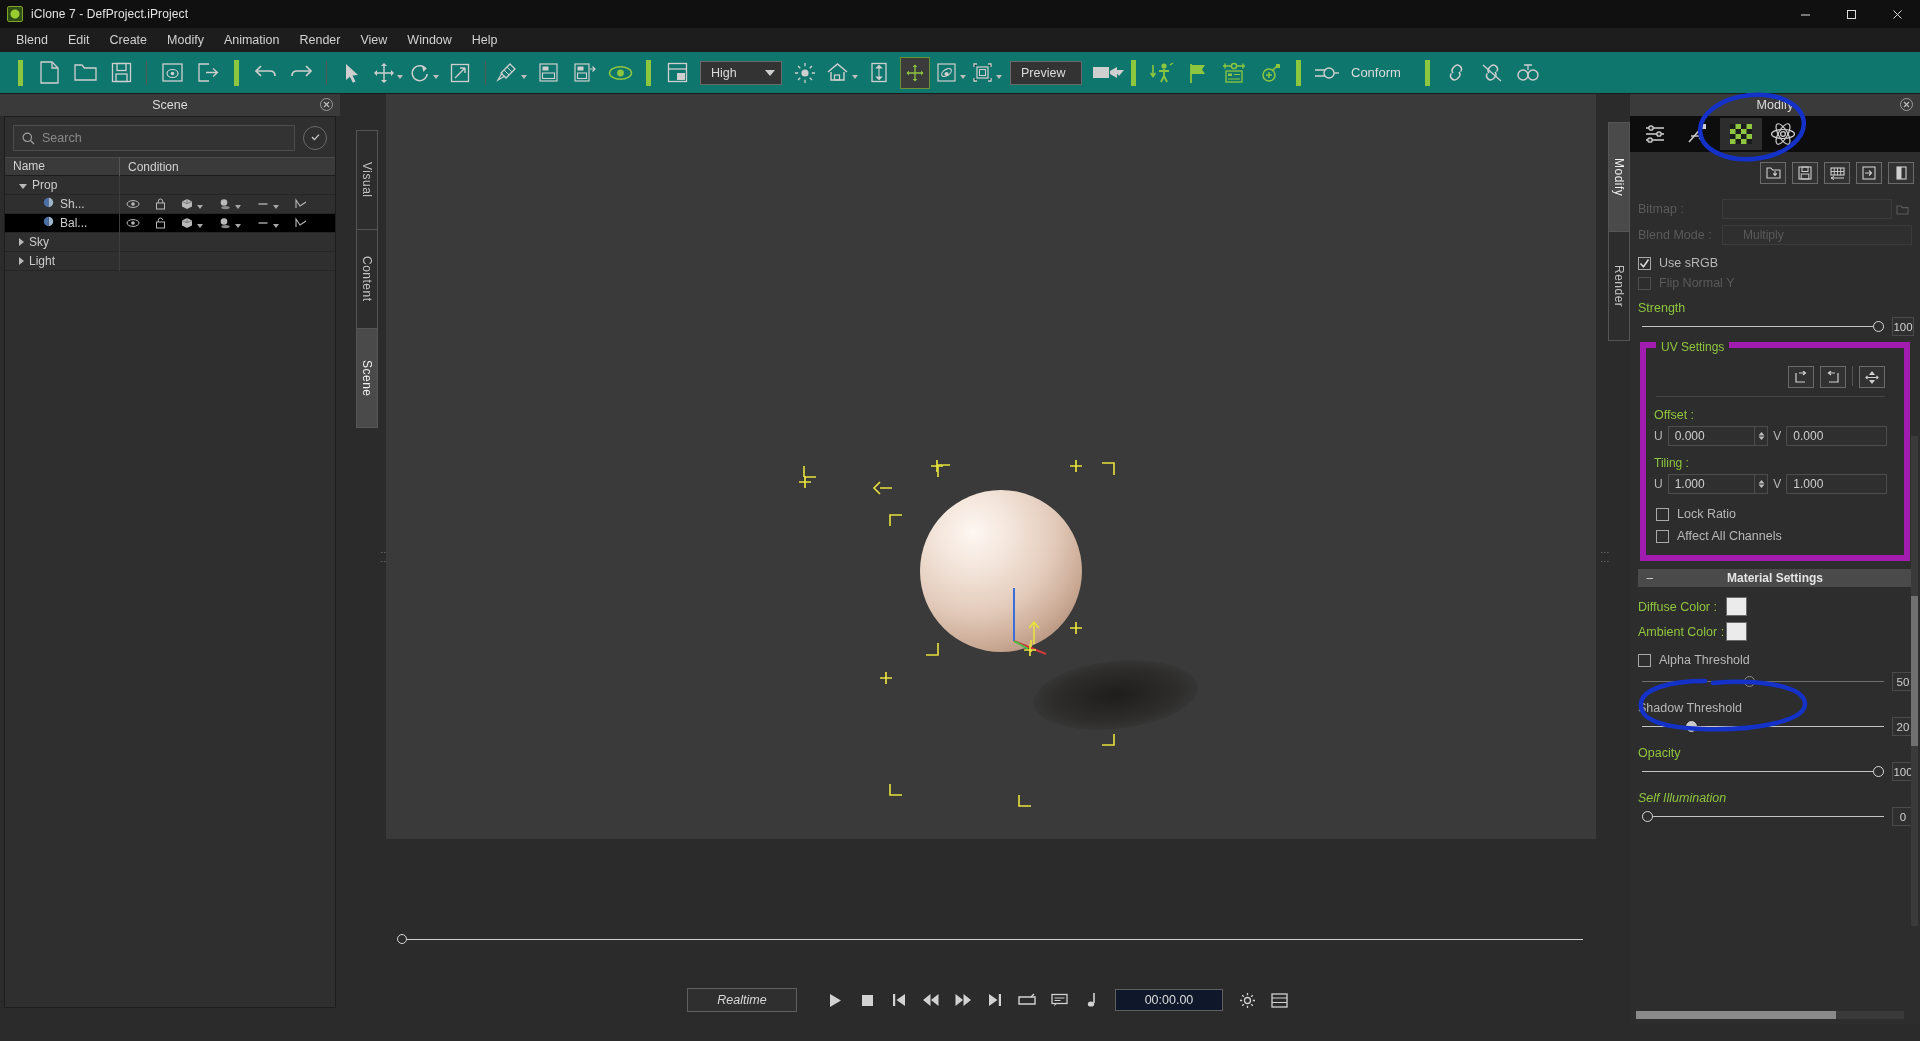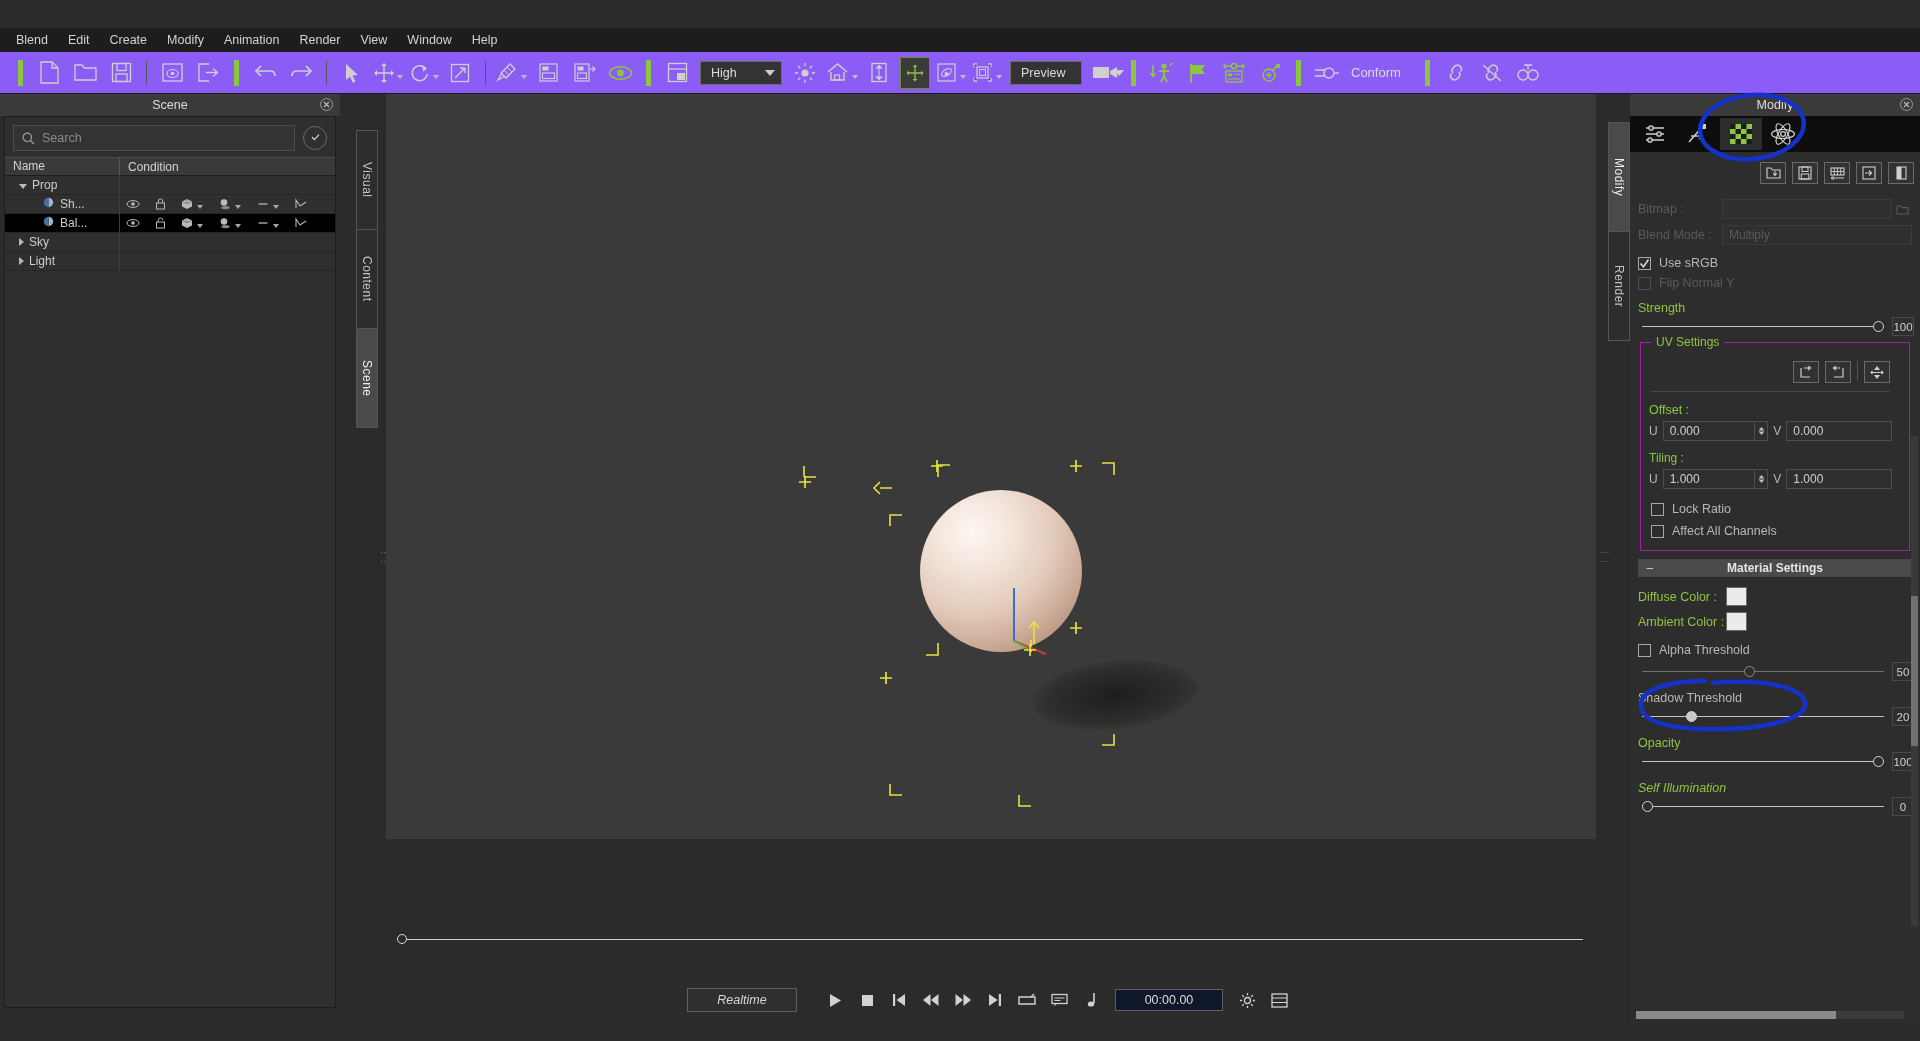--- a/index.html
+++ b/index.html
@@ -36,21 +36,21 @@
     position: absolute; top: 28px; left: 0; width: 1920px; height: 24px;
     background: #1d1d1d; display: flex; align-items: center; padding-left: 6px;
   }
   .menu-item {
     font-size: 12.5px; color: #d2d2d2; padding: 3px 10px; white-space: nowrap;
   }
 
   
   .toolbar {
     position: absolute; top: 52px; left: 0; width: 1920px; height: 42px;
-    background: #8b5cf6; display: flex; align-items: center; padding-left: 10px;
+    background: #0f766e; display: flex; align-items: center; padding-left: 10px;
     border-bottom: 1px solid #1a1a1a;
   }
   .tb-item {
     display: flex; align-items: center; justify-content: center;
     height: 32px; min-width: 30px; margin: 0 3px; color: #cfcfcf;
   }
   .tb-item svg { display: block; }
   .tb-sep { width: 1px; height: 24px; background: #555; margin: 0 7px; }
   .tb-green { width: 5px; height: 26px; background: #8dc63f; margin: 0 8px; flex: none; }
   .tb-caret { width: 0; height: 0; border-left: 3.5px solid transparent; border-right: 3.5px solid transparent;
@@ -237,21 +237,21 @@
     position: absolute; top: -5px; width: 11px; height: 11px; border-radius: 50%;
     border: 1.5px solid #d8d8d8; background: #2d2d2d;
   }
   .sl-knob.filled { background: #c9c9c9; border-color: #c9c9c9; }
   .sl-val {
     width: 22px; height: 19px; border: 1px solid #4a4a4a; background: #2f2f2f;
     font-size: 11.5px; color: #cfcfcf; display: flex; align-items: center;
     justify-content: center; margin-left: 4px; overflow: hidden;
   }
   .group-box {
-    border: 1px solid #a21caf; margin: 4px 10px 6px 10px; position: relative;
+    border: 6px solid #a21caf; margin: 4px 10px 6px 10px; position: relative;
     padding: 14px 17px 8px 8px;
   }
   .group-label {
     position: absolute; top: -8px; left: 10px; background: #2d2d2d;
     padding: 0 5px; font-size: 12px; color: #8fc63d;
   }
   .spin-fld {
     display: flex; align-items: center; height: 20px; border: 1px solid #4d4d4d;
     background: #2f2f2f; flex: 1;
   }
@@ -282,20 +282,41 @@
   .splitter-dots {
     position: absolute; width: 4px; color: #6f6f6f; font-size: 9px; line-height: 3px;
     letter-spacing: 0; writing-mode: vertical-rl;
   }
 </style>
 </head>
 <body>
 
 <div class="app">
 
+  <div class="titlebar">
+    <div class="title-icon"></div>
+    <div class="title-text">iClone 7 - DefProject.iProject</div>
+    <div class="win-btns">
+      <div class="win-btn">
+        <svg width="11" height="11" viewBox="0 0 11 11">
+            <path d="M1 6h9" stroke="#dcdcdc" stroke-width="1"></path>
+          </svg>
+      </div>
+      <div class="win-btn">
+        <svg width="11" height="11" viewBox="0 0 11 11">
+            <rect x="1.5" y="1.5" width="8" height="8" fill="none" stroke="#dcdcdc" stroke-width="1"></rect>
+          </svg>
+      </div>
+      <div class="win-btn close">
+        <svg width="11" height="11" viewBox="0 0 11 11">
+            <path d="M1.5 1.5l8 8M9.5 1.5l-8 8" stroke="#dcdcdc" stroke-width="1"></path>
+          </svg>
+      </div>
+    </div>
+  </div>
 
   <div class="menubar">
     <div class="menu-item">Blend</div>
     <div class="menu-item">Edit</div>
     <div class="menu-item">Create</div>
     <div class="menu-item">Modify</div>
     <div class="menu-item">Animation</div>
     <div class="menu-item">Render</div>
     <div class="menu-item">View</div>
     <div class="menu-item">Window</div>
@@ -946,21 +967,21 @@
         <span class="fld fld-dim"></span>
         <span style="width:20px;display:flex;justify-content:center;">
           <svg width="13" height="13" viewBox="0 0 13 13">
               <path d="M1 11V3h4l1 1.6h6V11z" fill="none" stroke="#5a5a5a" stroke-width="1.1"></path>
             </svg>
         </span>
       </div>
 
       <div class="rp-row">
         <span class="lbl-dim" style="width:84px;">Blend Mode :</span>
-        <span class="fld fld-dim" style="display:flex;align-items:center;padding-left:6px;font-size:12px;">Multiply</span>
+        <span class="fld fld-dim" style="display:flex;align-items:center;padding-left:20px;font-size:12px;">Multiply</span>
       </div>
 
       <div class="rp-row" style="padding-top:8px;">
         <span class="chk">
           <svg width="11" height="11" viewBox="0 0 11 11">
               <path d="M1.5 5.5l3 3.2 5-7.2" fill="none" stroke="#dcdcdc" stroke-width="1.5"></path>
             </svg>
         </span>
         <span class="lbl">Use sRGB</span>
       </div>

